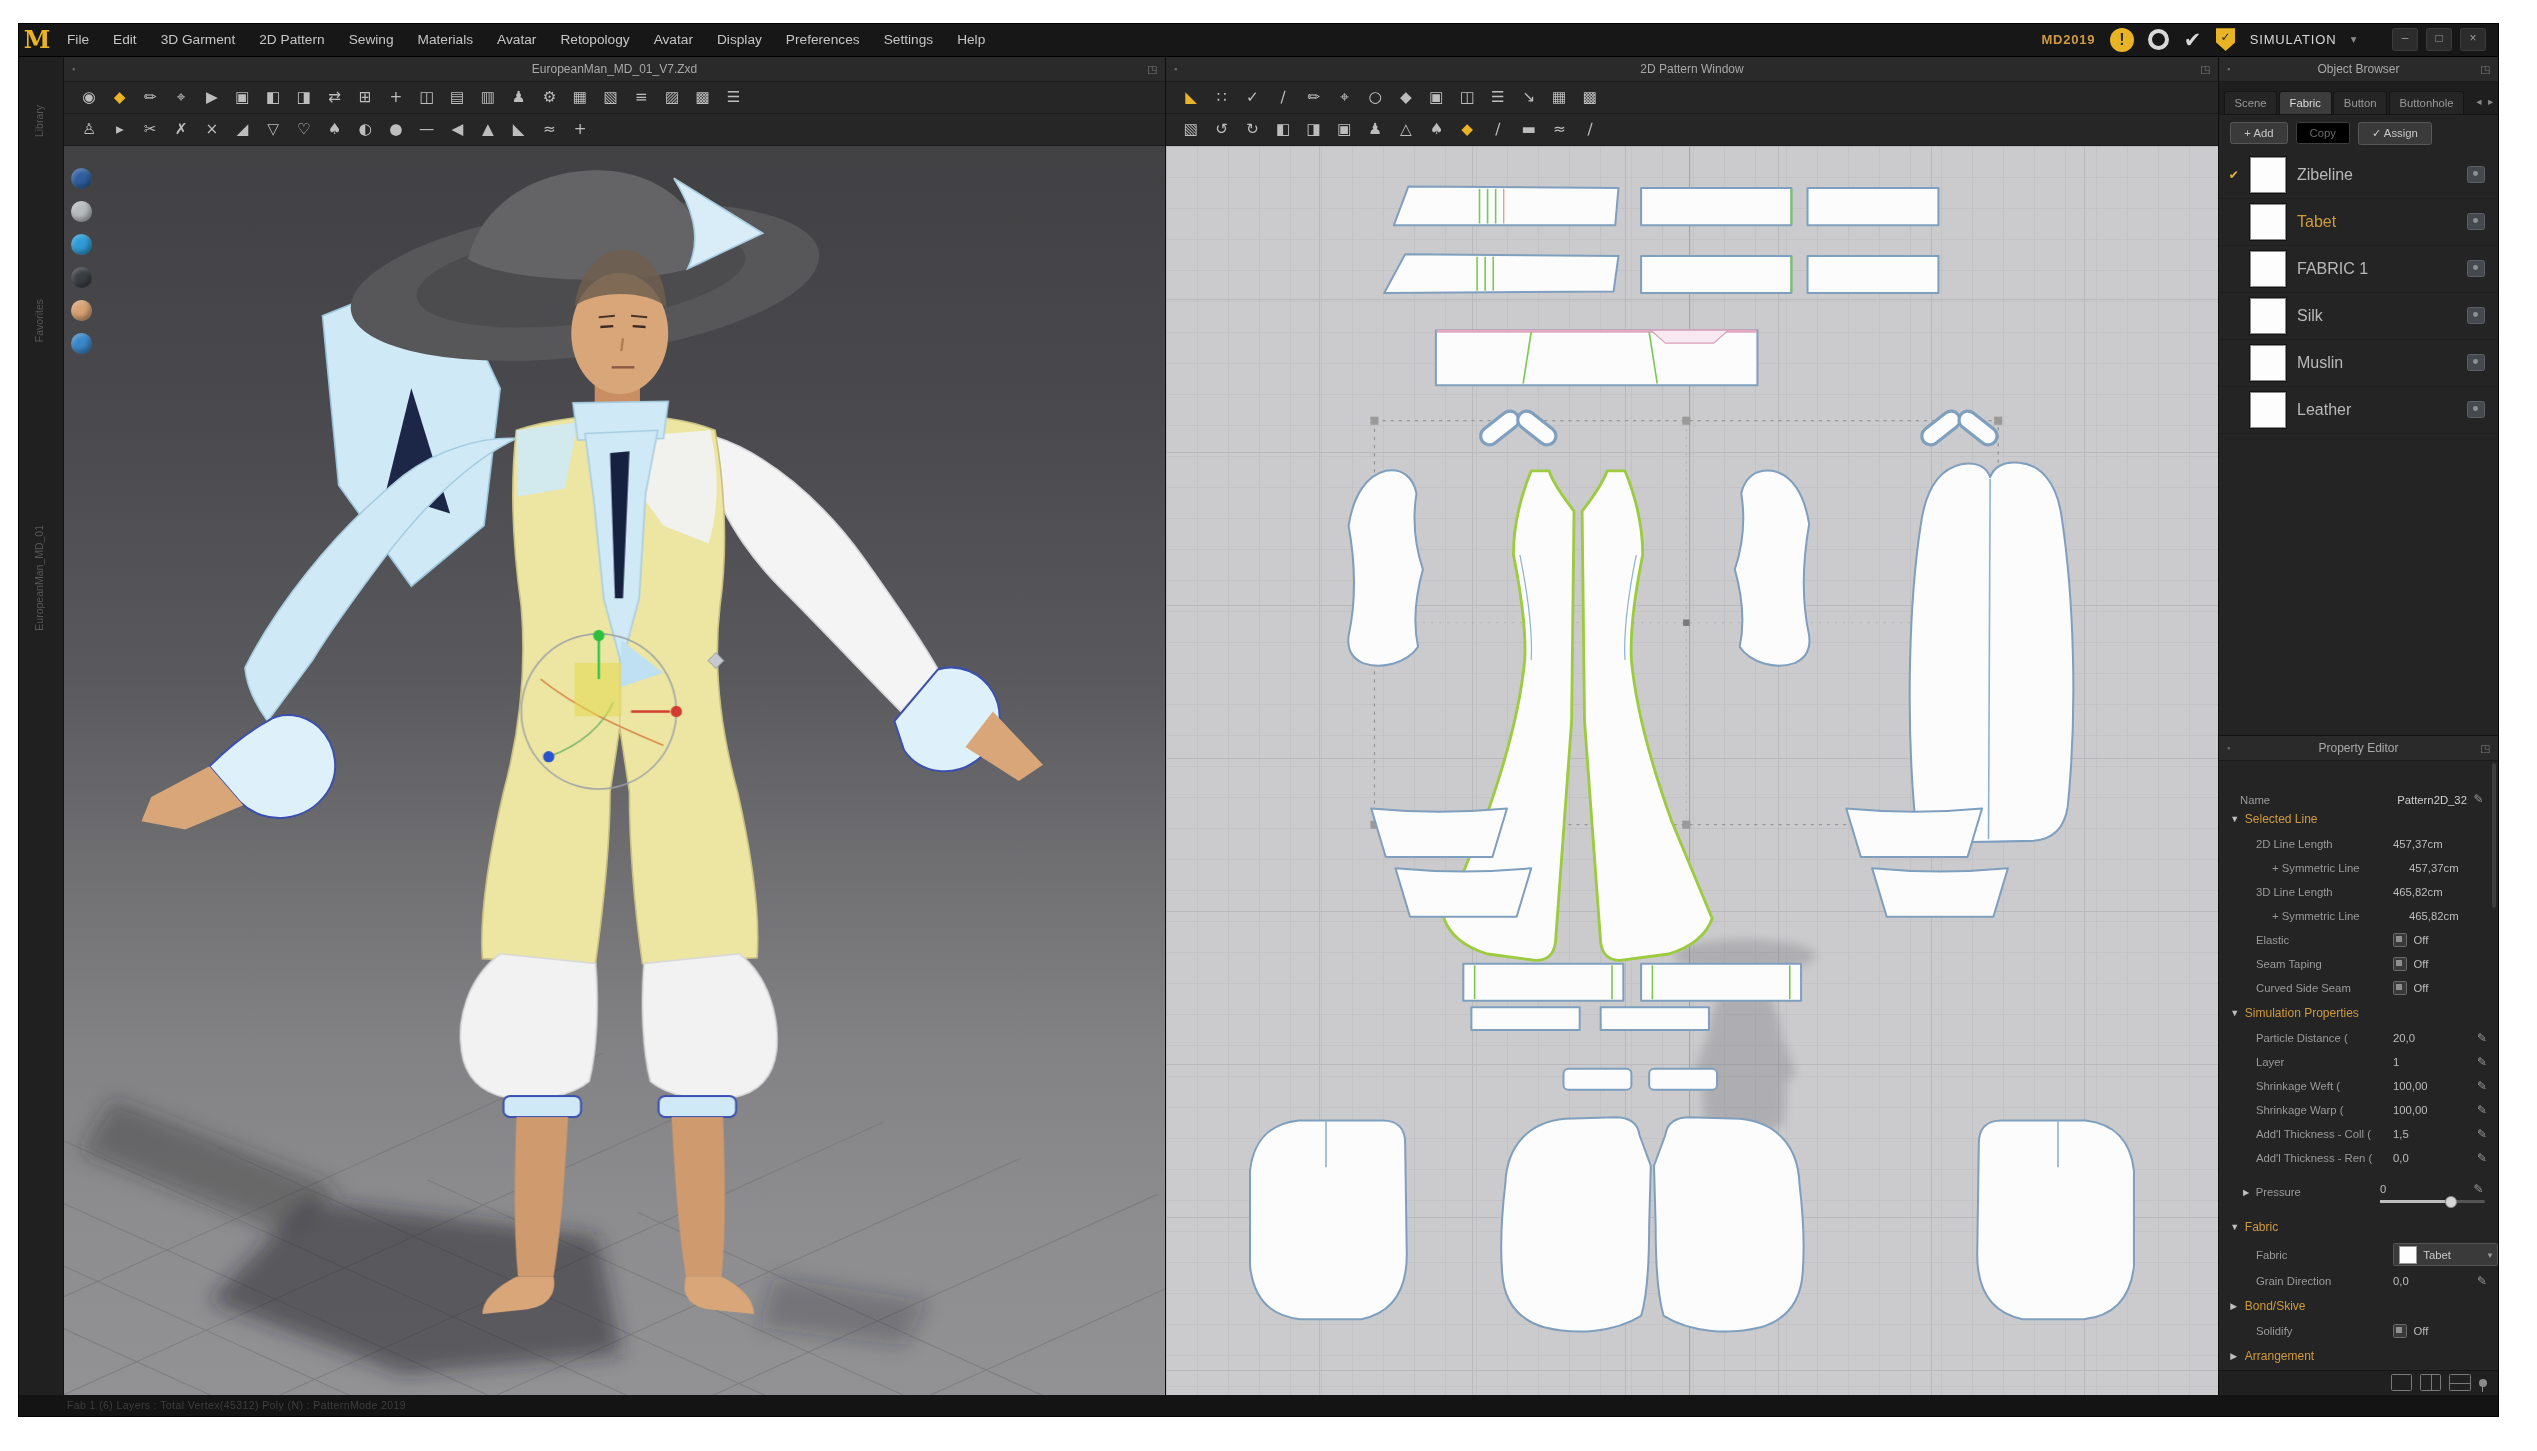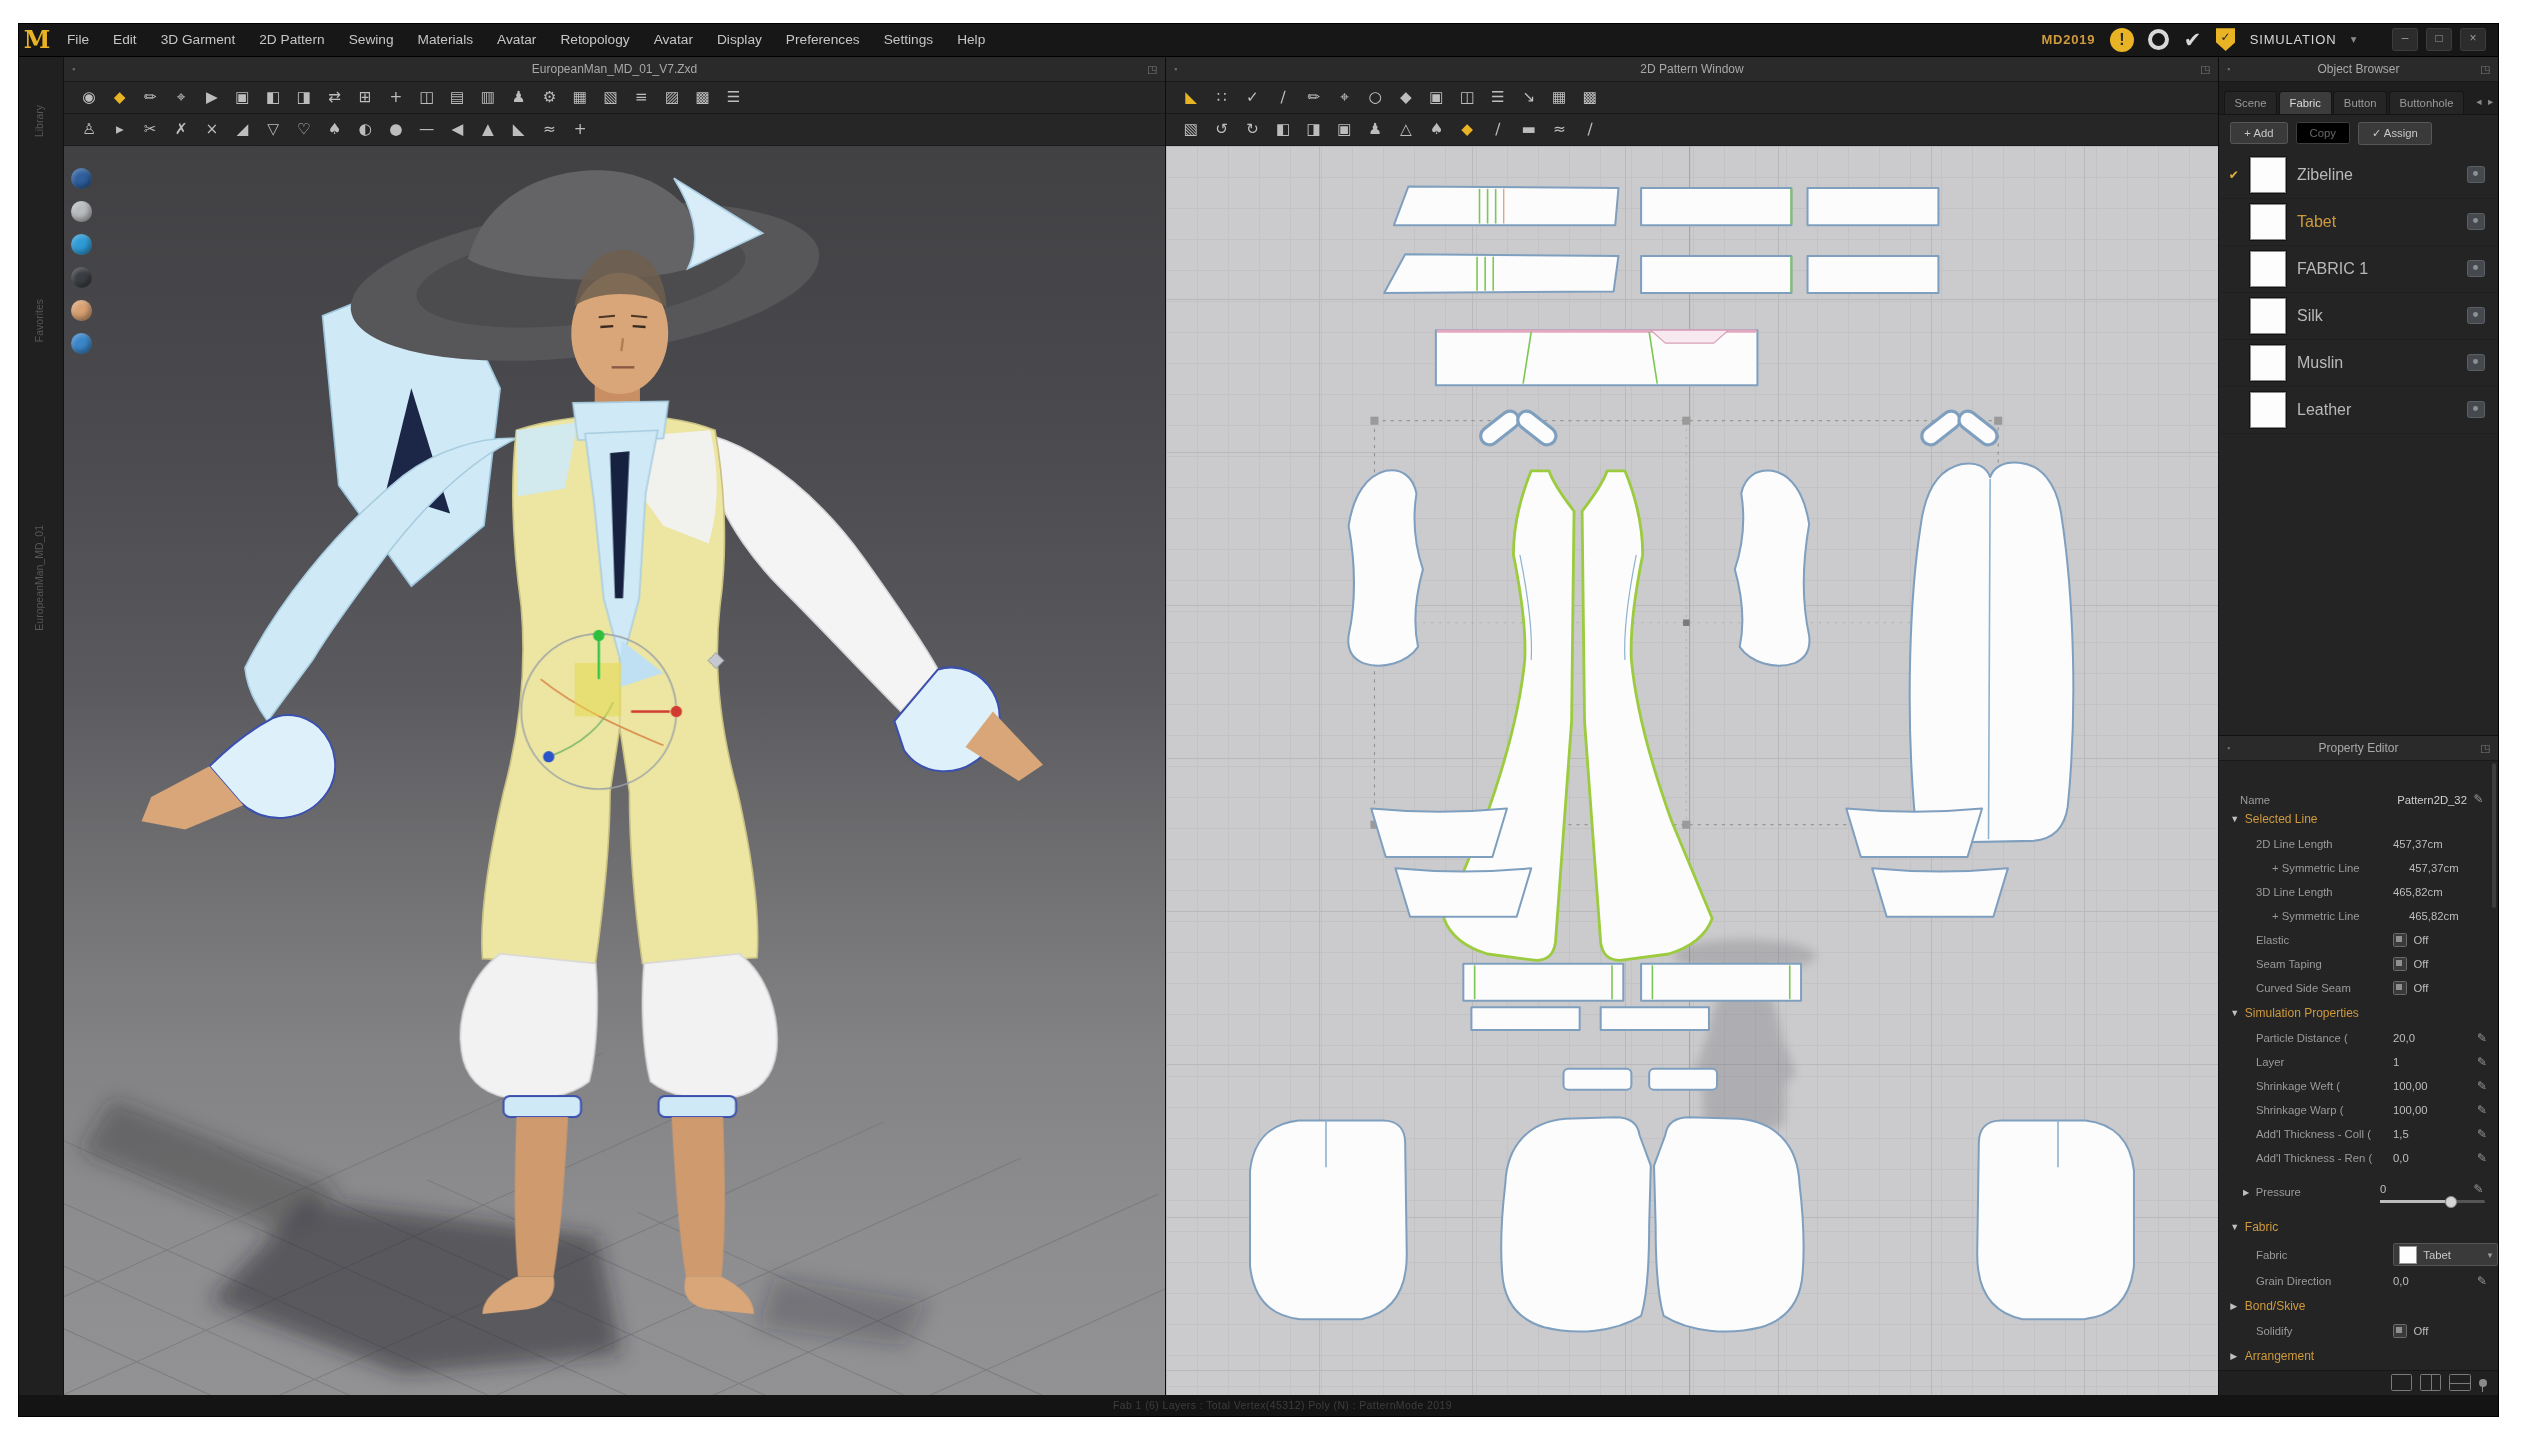--- a/index.html
+++ b/index.html
@@ -106,21 +106,21 @@
   .fabval .tx{color:#c8c8c8;font-size:11.3px;flex:1;}
   .fabval .dd{color:#9a9a9a;font-size:9px;}
   .pe-bottom{margin-top:auto;height:24px;display:flex;align-items:center;justify-content:flex-end;gap:8px;
              padding-right:11.3px;background:#202020;border-top:0.8px solid #161616;flex:0 0 24px;}
   .layout-ico{width:19.4px;height:14.5px;border:1.6px solid #7a7a7a;border-radius:1.6px;position:relative;}
   .layout-ico.split::after{content:"";position:absolute;left:50%;top:0;bottom:0;width:1.6px;background:#7a7a7a;}
   .layout-ico.grid::after{content:"";position:absolute;left:0;right:0;top:50%;height:1.6px;background:#7a7a7a;}
   .pin-ico{width:8px;height:8px;border-radius:50%;background:#8a8a8a;position:relative;}
   .pin-ico::after{content:"";position:absolute;left:3.2px;top:7.3px;width:1.6px;height:6.5px;background:#8a8a8a;}
   
-  .statusbar{height:21px;flex:0 0 21px;background:#141414;display:flex;align-items:center;padding-left:48px;justify-content:center;}
+  .statusbar{height:21px;flex:0 0 21px;background:#141414;display:flex;align-items:center;padding-left:48px;}
   .statusbar span{color:#3e3e3e;font-size:10.5px;letter-spacing:0.4px;}
 </style>
 </head>
 <body>
 
 <div class="page">
 <div class="app">
 
   <div class="menubar">
     <div class="logo">M</div>

